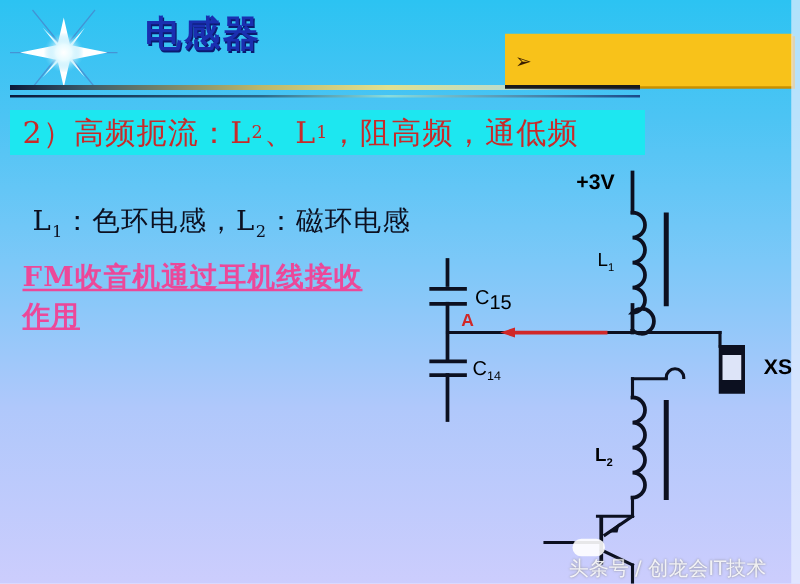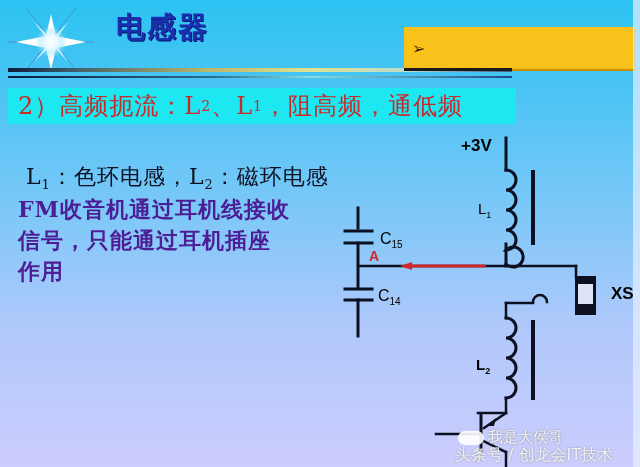--- a/index.html
+++ b/index.html
@@ -32,22 +32,22 @@
     display:flex; align-items:center; padding-left:10px; box-sizing:border-box;
     font-size:24px; color:#c82a2a; letter-spacing:1px;
   }
   .headline sub { font-size:14px; }
   .subline {
     position:absolute; left:26px; top:144px;
     font-size:22px; color:#0c1020; letter-spacing:1px;margin-top:18px;
   }
   .subline sub { font-size:13px; }
   .para {
-    position:absolute; left:18px; top:194px; width:320px;
-    font-size:22px; line-height:31px; color:#4c1d95; font-weight:bold; letter-spacing:1px;
+    position:absolute; left:18px; top:207px; width:320px;
+    font-size:22px; line-height:31px; color:#ec4899; font-weight:bold; letter-spacing:1px;text-decoration:underline;
   }
   .para sub { font-size:13px; }
   .para .line { display:block; white-space:nowrap; }
   svg.circuit { position:absolute; left:0; top:0; }
   .lbl { position:absolute; font-family:"Liberation Sans","DejaVu Sans",sans-serif; color:#000000; }
   .watermark {
     position:absolute; left:458px; top:428px;
     font-family:"DejaVu Sans",sans-serif; font-size:15px; color:rgba(255,255,255,0.9);
     text-shadow: 0 0 2px #777;
   }
@@ -96,21 +96,20 @@
     <sub>1</sub>
     <span>，阻高频，通低频</span>
 </div>
 
 <div class="subline">
   <span>L</span><sub>1</sub><span>：色环电感，</span><span>L</span><sub>2</sub><span>：磁环电感</span>
 </div>
 
 <div class="para">
   <span class="line">FM收音机通过耳机线接收</span>
-  <span class="line">信号，只能通过耳机插座</span>
   <span class="line">作用</span>
 </div>
 
 <svg class="circuit" width="640" height="467">
   <g stroke="#0c1020" stroke-width="3" fill="none" stroke-linecap="square">
 
     <line x1="506" y1="138" x2="506" y2="170"></line>
 
     <path d="M506,170 a10,10 0 1 1 0,20 a10,10 0 1 1 0,20 a10,10 0 1 1 0,20 a10,10 0 1 1 0,20 a10,10 0 1 1 0,14"></path>
     <line x1="506" y1="244" x2="506" y2="266"></line>
@@ -151,23 +150,23 @@
     <rect x="578" y="284" width="15" height="20" fill="#dde4f8"></rect>
   </g>
 
   <line x1="408" y1="266" x2="486" y2="266" stroke="#d02828" stroke-width="3"></line>
   <polygon points="400,266 412,262 412,270" fill="#d02828"></polygon>
 </svg>
 
 <div class="lbl" style="left:461px;top:136px;font-size:17px;font-weight:bold;">+3V</div>
 <div class="lbl" style="left:478px;top:200px;font-size:15px;"><span>L</span><sub style="font-size:9px;">1</sub></div>
 <div class="lbl" style="left:476px;top:356px;font-size:15px;font-weight:bold;"><span>L</span><sub style="font-size:9px;">2</sub></div>
-<div class="lbl" style="left:380px;top:230px;font-size:16px;"><span>C</span><sub style="font-size:10px;">15</sub></div>
+<div class="lbl" style="left:380px;top:230px;font-size:16px;"><span>C</span><sub style="font-size:16px;">15</sub></div>
 <div class="lbl" style="left:378px;top:287px;font-size:16px;"><span>C</span><sub style="font-size:10px;">14</sub></div>
 <div class="lbl" style="left:369px;top:248px;font-size:14px;color:#d02828;font-weight:bold;">A</div>
 <div class="lbl" style="left:611px;top:284px;font-size:17px;font-weight:bold;">XS</div>
 
 <div class="watermark">
-  <span style="display:inline-block;width:26px;height:14px;background:rgba(255,255,255,0.9);border-radius:8px;vertical-align:middle;margin-right:4px;"></span><span>我是大侯哥</span>
+  <span style="display:inline-block;width:26px;height:14px;background:rgba(255,255,255,0.9);border-radius:8px;vertical-align:middle;margin-right:4px;"></span>
 </div>
 <div class="watermark2">头条号 / 创龙会IT技术</div>
 
 <div class="right-edge"></div>
 
 </body></html>

